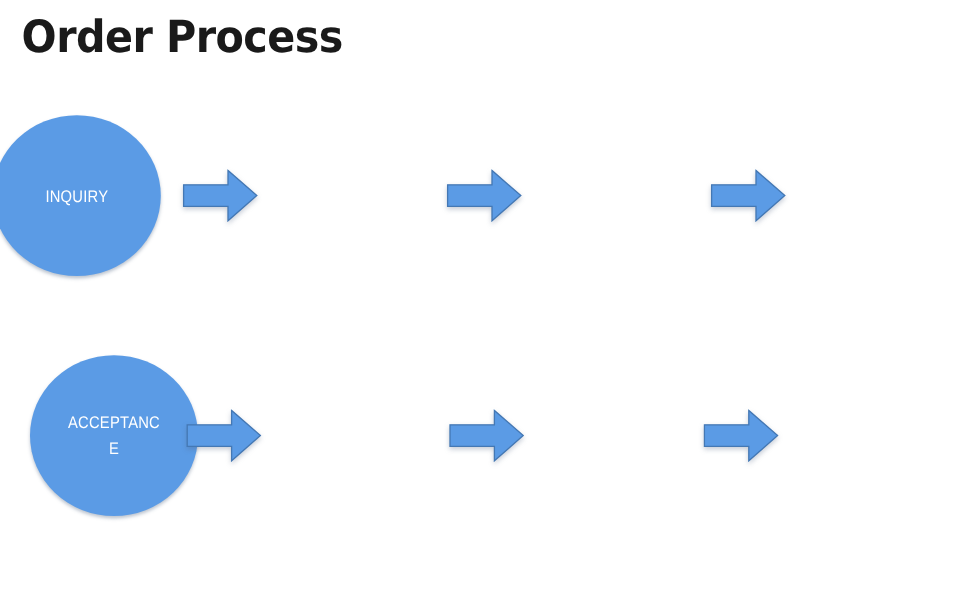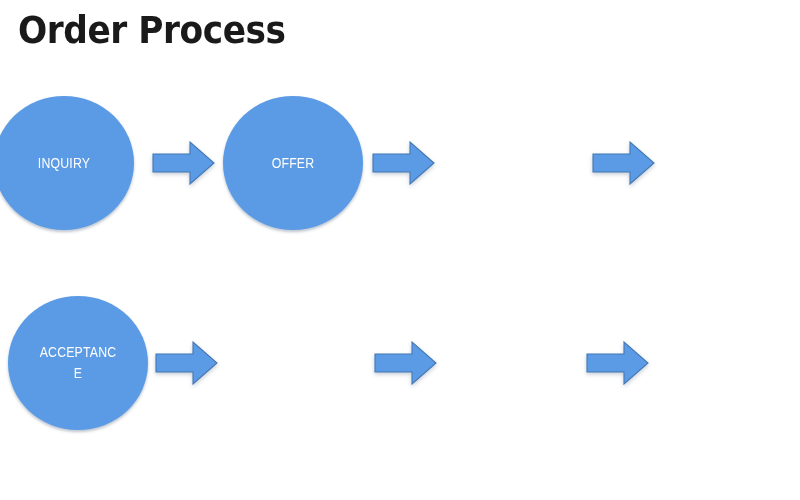--- a/index.html
+++ b/index.html
@@ -69,21 +69,21 @@
     transform: scaleX(0.88);
     word-break: break-all;
     overflow-wrap: break-word;
   }
 
   
   #node-inquiry       { left: -6px;  top: 0px; }
   #node-offer         { left: 223px; top: 0px; }
   #node-counter-offer { left: 444px; top: 0px; }
   
-  #node-acceptance    { left: 8px;   top: 0px; }
+  #node-acceptance    { left: 25px;   top: 0px; }
   #node-send-pi       { left: 225px; top: 0px; }
   #node-payment       { left: 440px; top: 0px; }
   #node-shipment      { left: 652px; top: 0px; }
 
   
   .arrow {
     position: absolute;
     width: 63px;
     height: 44px;
     top: 45px;
@@ -118,23 +118,20 @@
     <div id="node-inquiry" class="node">
       <span class="node-label">INQUIRY</span>
     </div>
 
     <div id="arrow-r1-1" class="arrow">
       <svg viewBox="0 0 63 44" preserveAspectRatio="none" aria-hidden="true">
         <polygon points="1,13 38,13 38,1 62,22 38,43 38,31 1,31"></polygon>
       </svg>
     </div>
 
-    <div id="node-offer" class="node">
-      <span class="node-label">OFFER</span>
-    </div>
 
     <div id="arrow-r1-2" class="arrow">
       <svg viewBox="0 0 63 44" preserveAspectRatio="none" aria-hidden="true">
         <polygon points="1,13 38,13 38,1 62,22 38,43 38,31 1,31"></polygon>
       </svg>
     </div>
 
 
     <div id="arrow-r1-3" class="arrow">
       <svg viewBox="0 0 63 44" preserveAspectRatio="none" aria-hidden="true">

